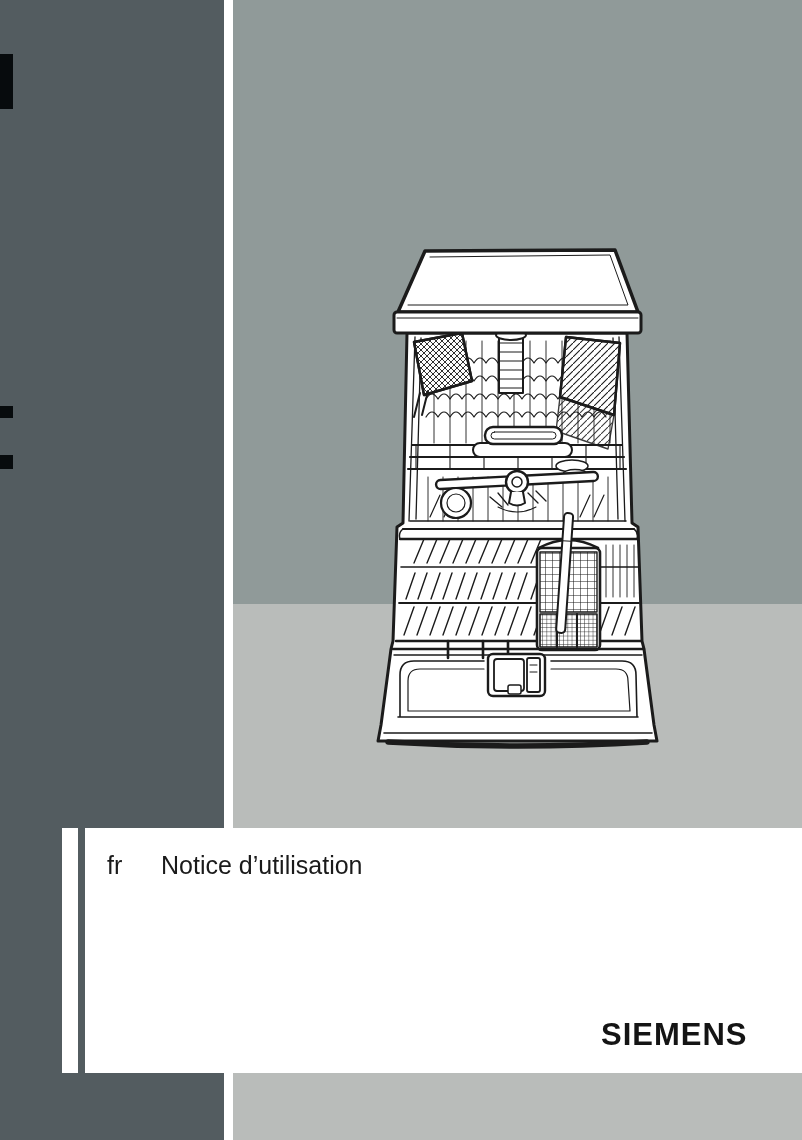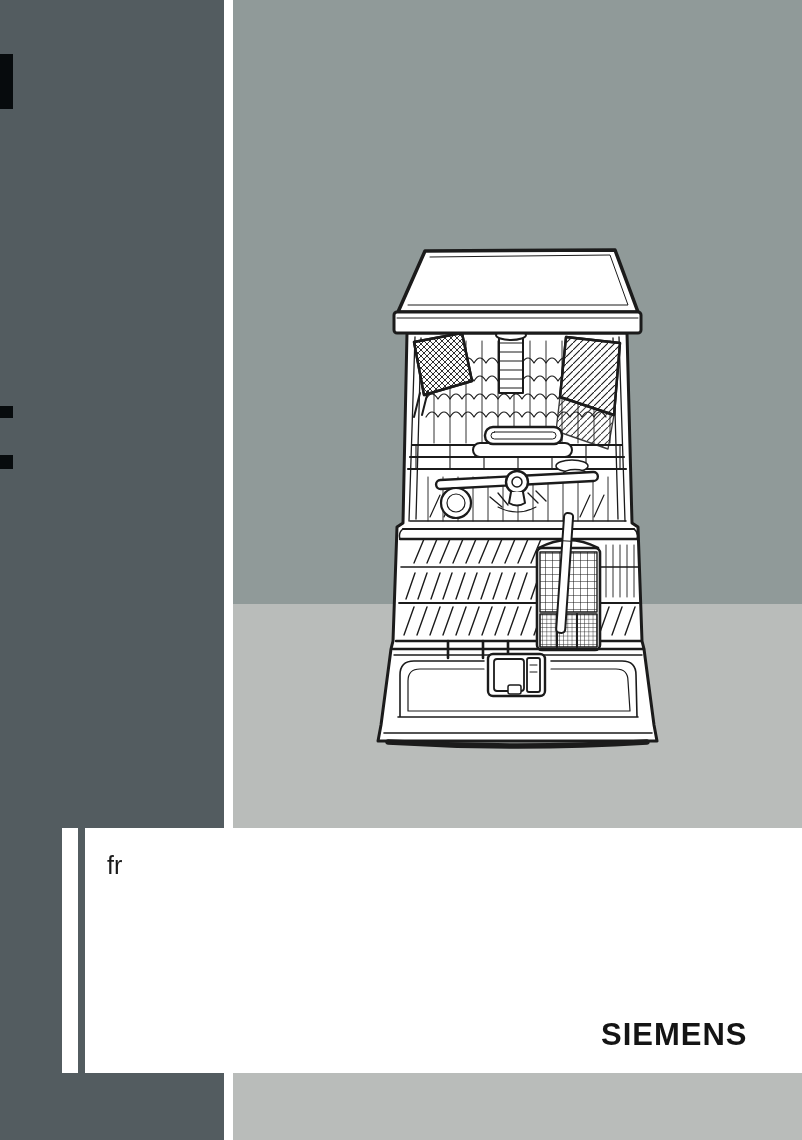--- a/index.html
+++ b/index.html
@@ -147,15 +147,16 @@
     <path stroke-width="1.6" d="M14,488 H282"></path>
     <path stroke-width="5.5" d="M18,497 Q148,505 277,497"></path>
 
     <path d="M55,6 L245,5 L268,67 L28,67 Z" fill="#fff" stroke-width="3.5"></path>
     <path stroke-width="1" d="M60,12 L240,10 L258,60 L38,60"></path>
     <rect x="24" y="67" width="247" height="21" rx="3" fill="#fff" stroke-width="3"></rect>
     <path stroke-width="1" d="M27,73 H268"></path>
   </svg>
 
   <div class="abs lang-code">fr</div>
+  <div class="abs doc-title">Notice d’utilisation</div>
   <div class="abs brand">SIEMENS</div>
 
 </div>
 
 </body></html>

